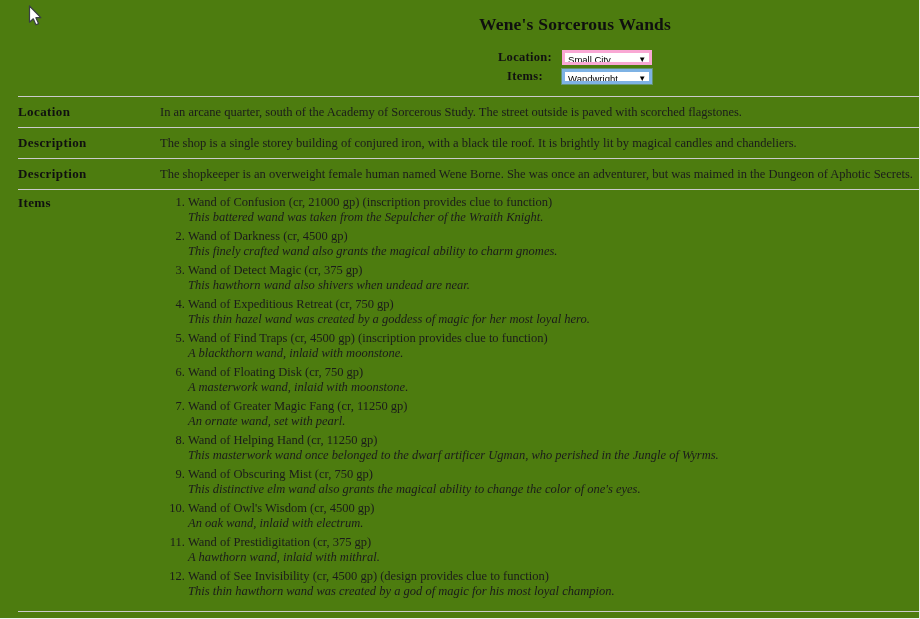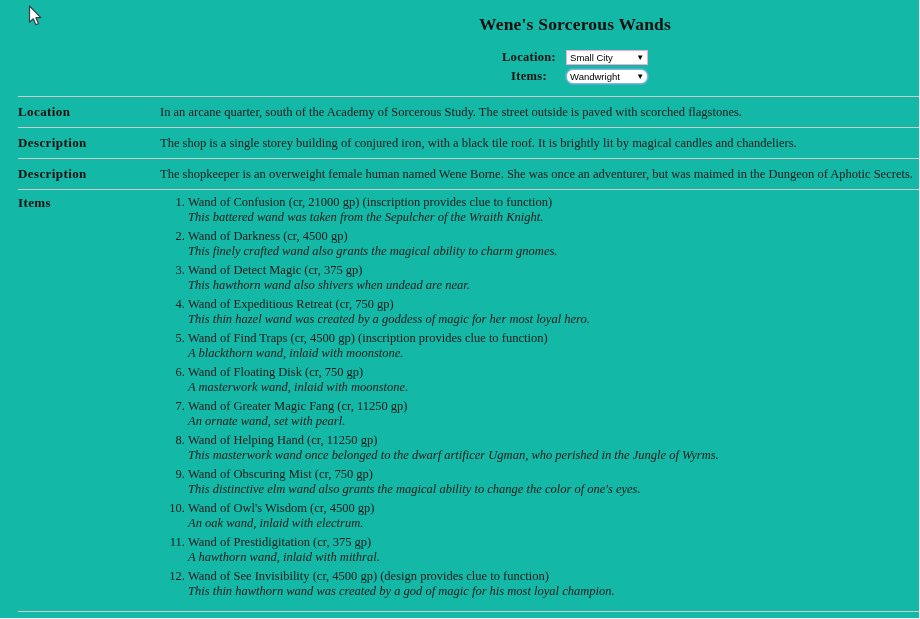--- a/index.html
+++ b/index.html
@@ -8,21 +8,21 @@
     background: #ffffff;
     font-family: "Liberation Serif", "DejaVu Serif", serif;
     color: #1b1b1b;
   }
   .viewport {
     position: relative;
     width: 919px; height: 618px;
     border-right: 1px solid #ededed;
     border-bottom: 1px solid #f2f2f2;
     overflow: hidden;
-    background: #14b8a6;
+    background: #4d7c0f;
   }
   .page { width: 1150px; }
 
   .cursor {
     position: absolute; left: 28px; top: 5px; z-index: 10;
     pointer-events: none;
   }
 
   h1.page-title {
     margin: 14px 0 0 0;
@@ -44,41 +44,40 @@
   }
   .form-label {
     font-weight: bold;
     font-size: 12.5px;
     text-align: center;
     letter-spacing: 0.3px;
     color: #111;
   }
   .select {
     position: relative;
-    width: 82px; height: 15px;
+    width: 90px; height: 15px;
     box-sizing: border-box;
-    border: 1px solid #f9a8d4;
+    border: 3px solid #f9a8d4;
     background: #fff;
     font-family: "Liberation Sans", "DejaVu Sans", sans-serif;
     font-size: 9.5px;
     line-height: 13px;
     padding: 0 30px 0 3px;
     color: #000;
     cursor: default;
     white-space: nowrap;
     overflow: hidden;
   }
   .select .arrow {
     position: absolute; right: 3px; top: 0;
     font-size: 8px; line-height: 13px; color: #000;
   }
   .select.focused {
     border-color: #7eb2e4;
     box-shadow: 0 0 0 1px rgba(126, 178, 228, 0.45);
-    border-radius: 7px;
   }
 
   .info-table {
     margin: 12px 0 0 18px;
     width: 1114px;
     border-top: 1px solid #cbcbcb;
   }
   .info-row {
     display: grid;
     grid-template-columns: 120px 1fr;

